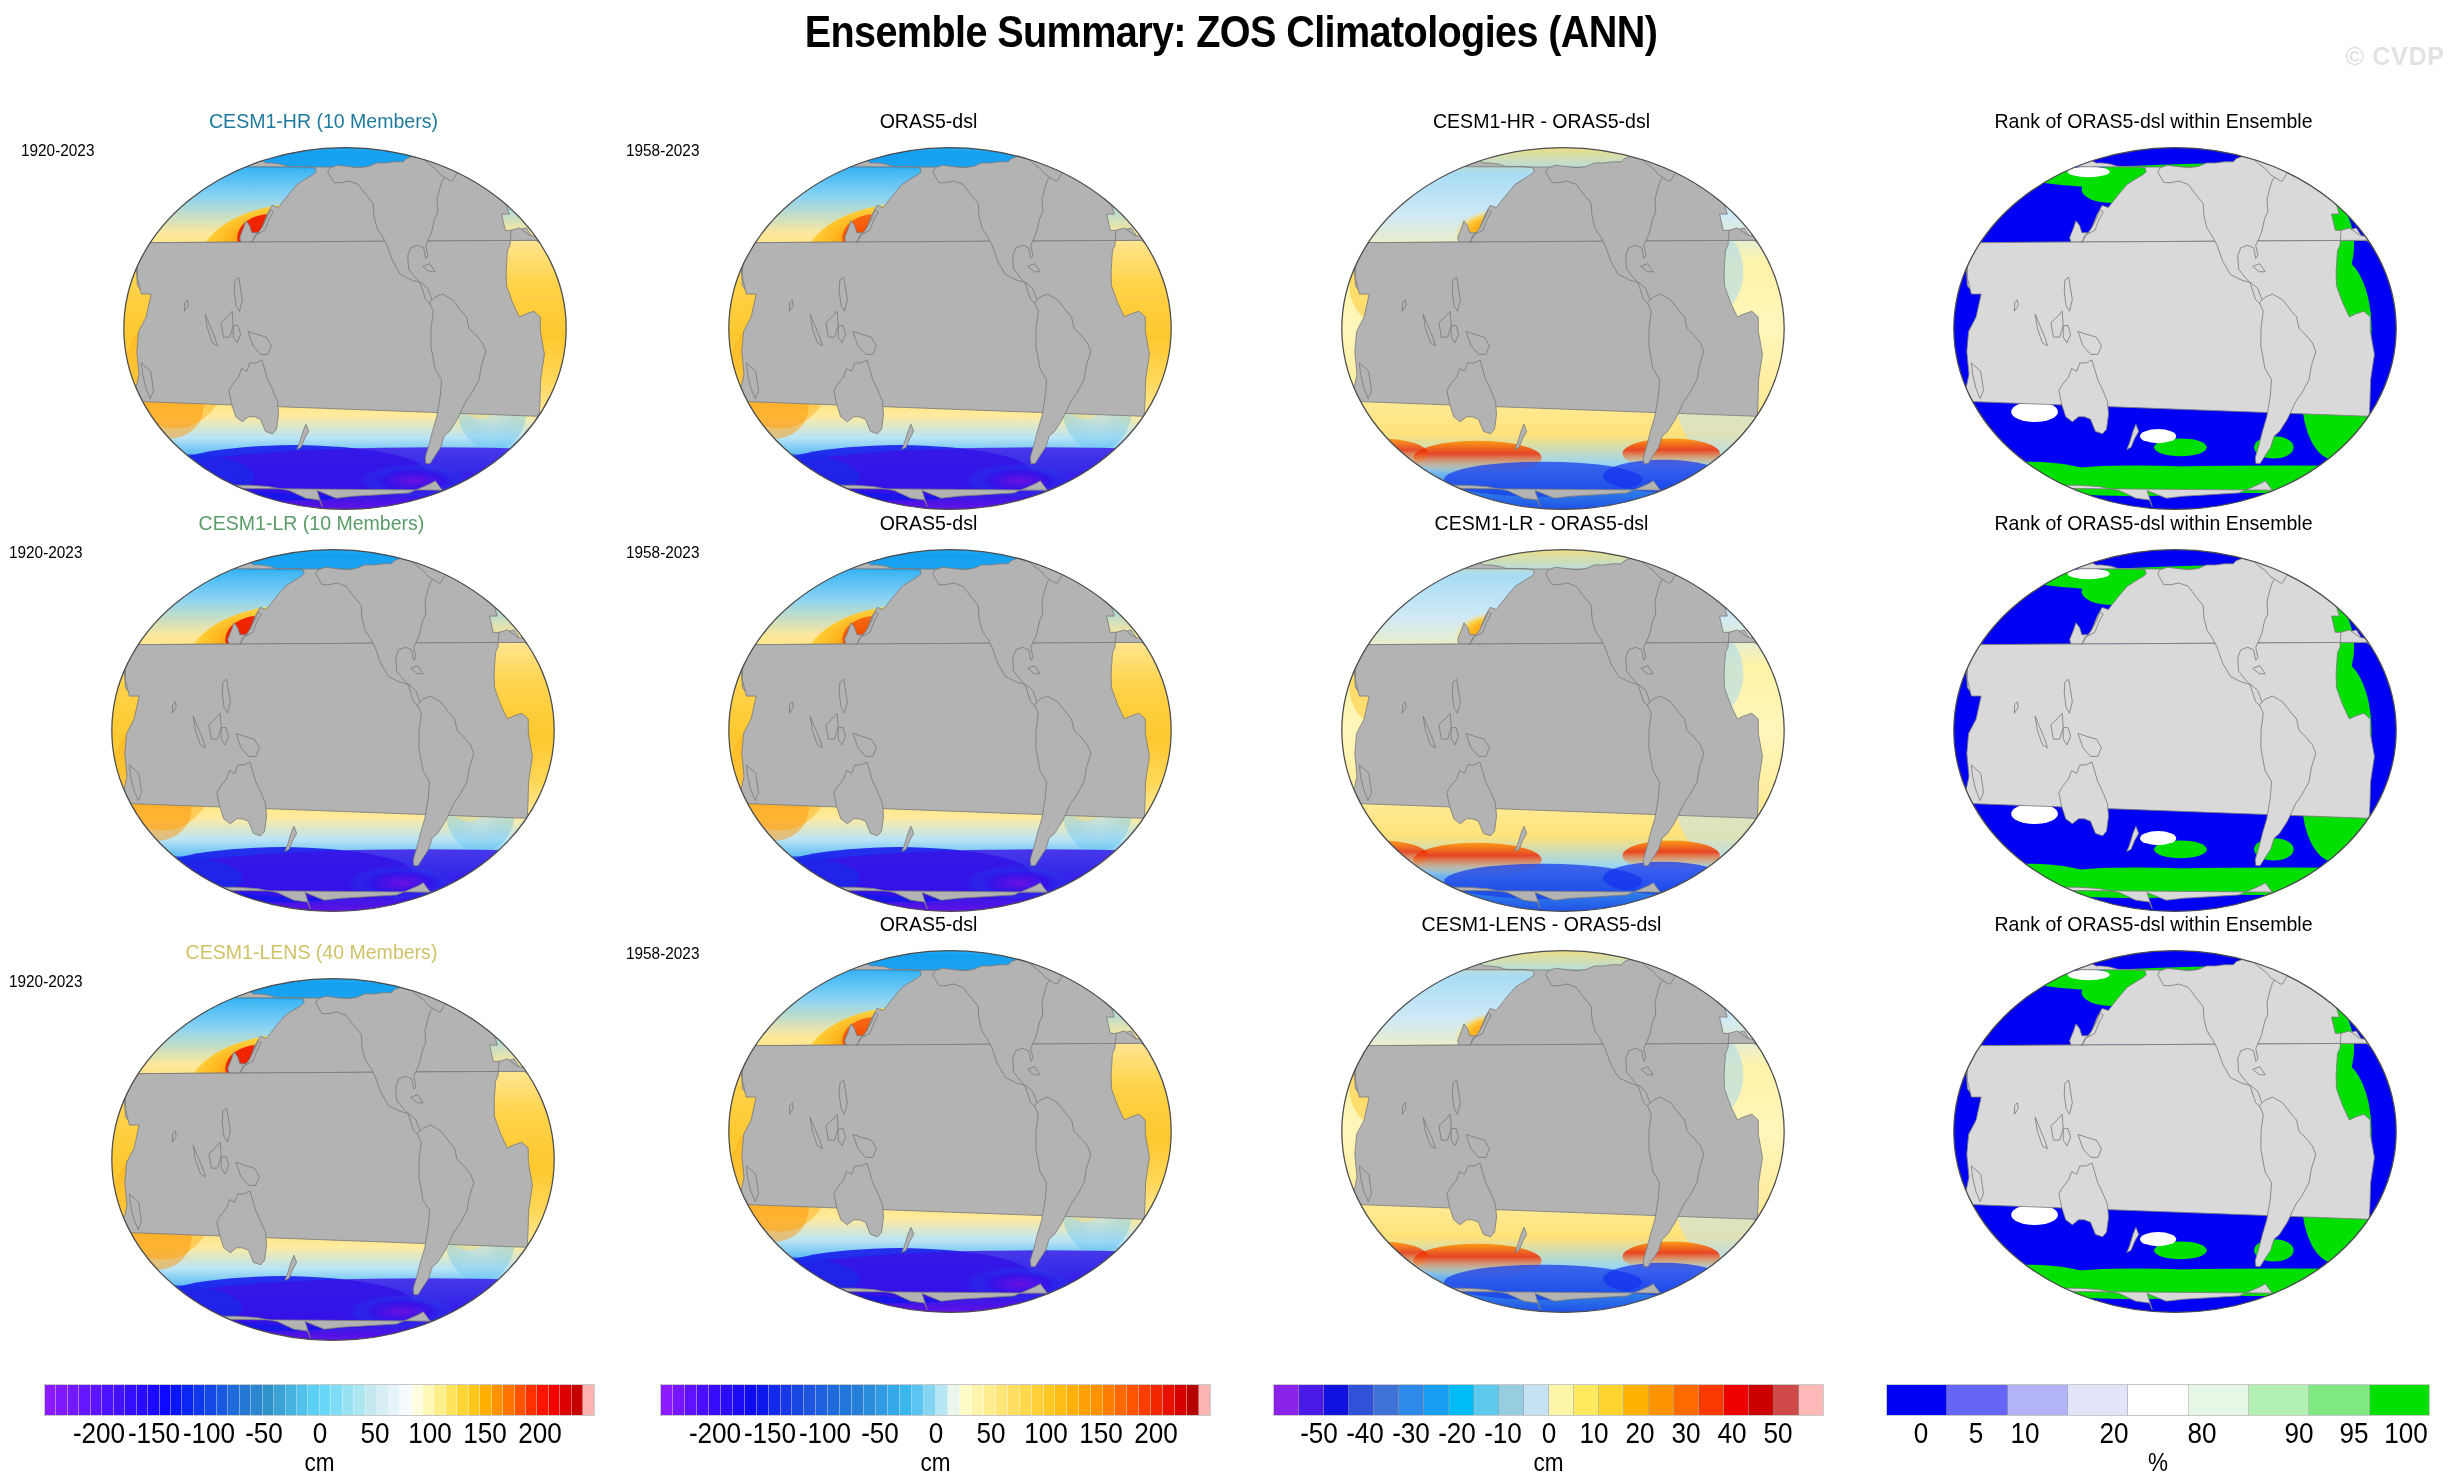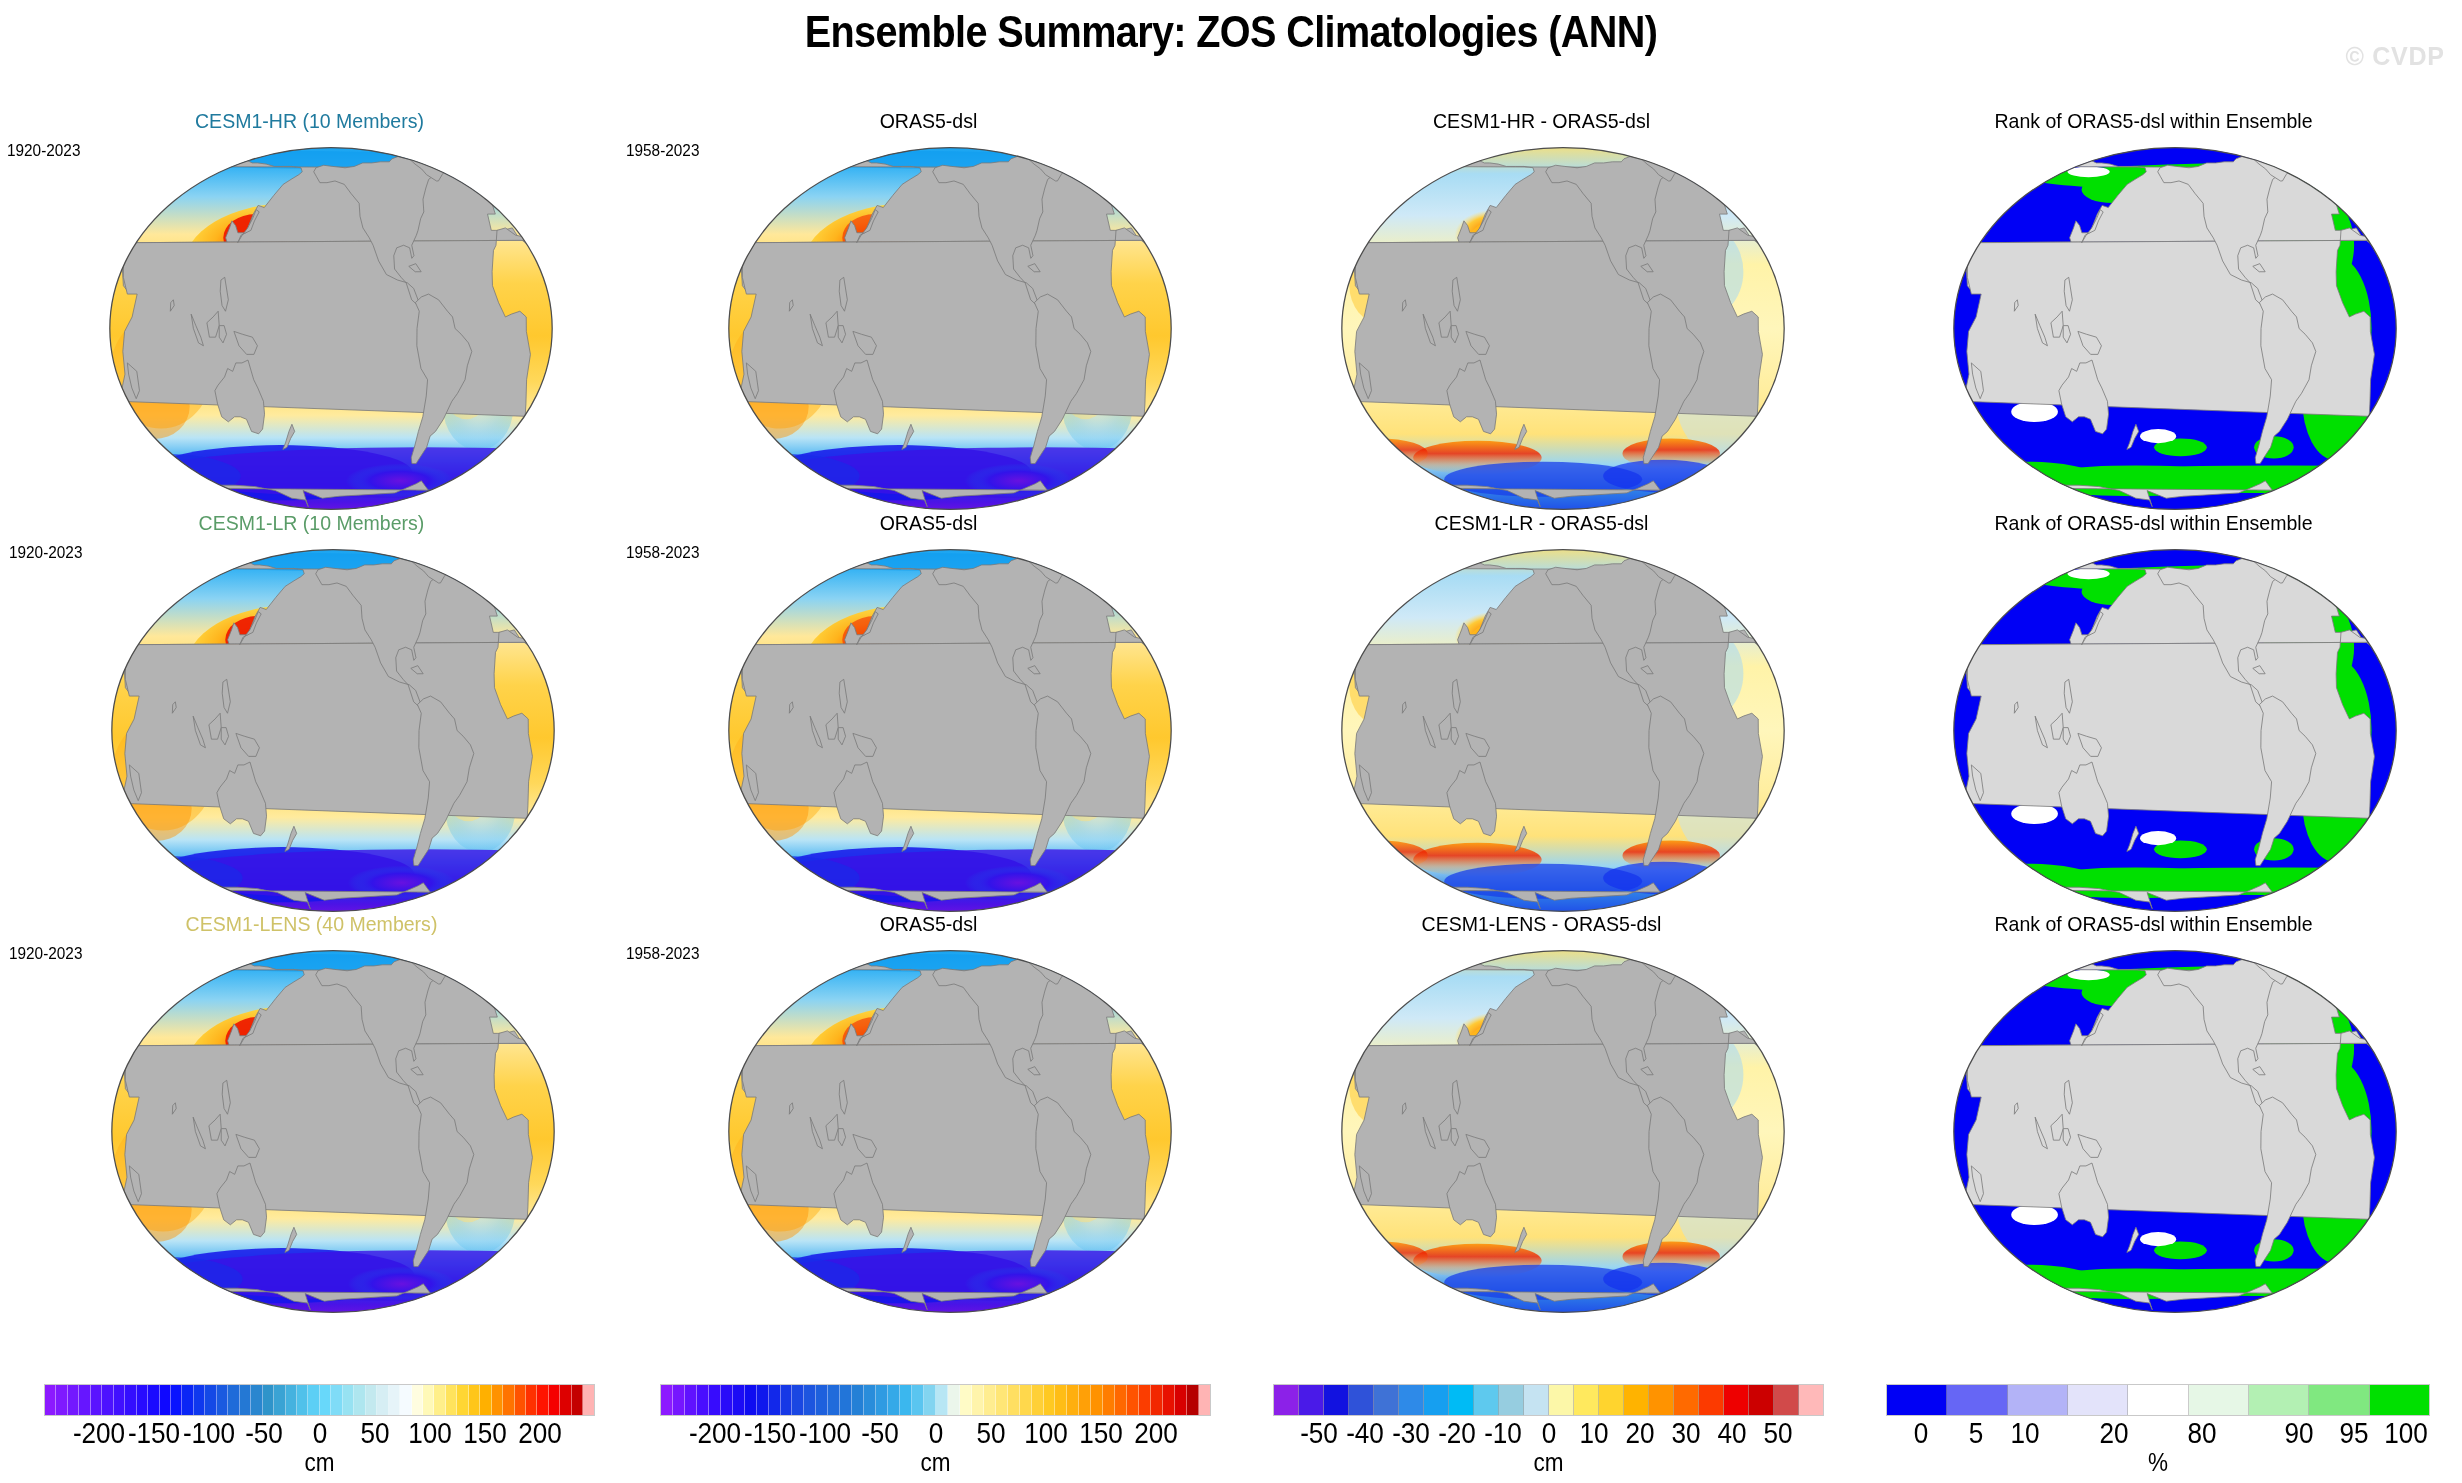--- a/index.html
+++ b/index.html
@@ -59,21 +59,21 @@
 </style>
 </head>
 <body>
 
 <div id="figure">
 
   <div class="fig-title">Ensemble Summary: ZOS Climatologies (ANN)</div>
   <div class="watermark">© CVDP</div>
 
   <div id="panels">
-      <div class="panel" style="left:5px;top:109px;width:609px;height:408px">
+      <div class="panel" style="left:19px;top:109px;width:609px;height:408px">
         <div class="panel-title" style="color:#1f7a9e">CESM1-HR (10 Members)</div>
         <div class="period-label" style="left:1.5px;top:32px">1920-2023</div>
         <div class="map-holder" style="left:36px;top:30.5px;width:580px;height:377px">
           <svg viewBox="0 0 760 600" preserveAspectRatio="xMidYMid meet">
             <defs>
               <radialGradient id="kpr0c0" cx="33%" cy="33%" r="46%">
             <stop offset="0%" stop-color="#ee1c00"></stop>
                 <stop offset="18%" stop-color="#ff7a00"></stop>
             <stop offset="40%" stop-color="#ffb31a"></stop>
                 <stop offset="68%" stop-color="#ffd73f"></stop>
@@ -725,21 +725,21 @@
               <path d="M603.4 29.9L611.3 27.0L614.3 25.7L606.3 25.7L599.0 27.0L603.4 29.9Z" fill="#d9d9d9" stroke="#7a7a7a" stroke-width="1.3" stroke-linejoin="round"></path>
               <path d="M204.8 222.9L210.9 218.5L216.6 254.3L212.1 272.5L206.6 263.4L203.7 240.7L204.8 222.9Z" fill="#d9d9d9" stroke="#7a7a7a" stroke-width="1.3" stroke-linejoin="round"></path>
               <path d="M202.1 295.4L209.9 295.4L213.8 309.2L208.1 322.9L202.1 313.8L202.1 295.4Z" fill="#d9d9d9" stroke="#7a7a7a" stroke-width="1.3" stroke-linejoin="round"></path>
               <path d="M503.8 201.1L514.9 196.8L523.5 209.7L514.0 209.7L503.8 201.1Z" fill="#d9d9d9" stroke="#7a7a7a" stroke-width="1.3" stroke-linejoin="round"></path>
               <path d="M124.3 272.5L130.5 263.4L129.1 254.3L124.9 258.8L124.3 272.5Z" fill="#d9d9d9" stroke="#7a7a7a" stroke-width="1.3" stroke-linejoin="round"></path>
             </g>
             <ellipse cx="380" cy="300" rx="352" ry="288" fill="none" stroke="#4d4d4d" stroke-width="2"></ellipse>
           </svg>
         </div>
       </div>
-      <div class="panel" style="left:7.3px;top:912px;width:609px;height:408px">
+      <div class="panel" style="left:7.3px;top:940px;width:609px;height:408px">
         <div class="panel-title" style="color:#cfc268">CESM1-LENS (40 Members)</div>
         <div class="period-label" style="left:1.5px;top:32px">1920-2023</div>
         <div class="map-holder" style="left:36px;top:30.5px;width:580px;height:377px">
           <svg viewBox="0 0 760 600" preserveAspectRatio="xMidYMid meet">
             <defs>
               <radialGradient id="kpr2c0" cx="33%" cy="33%" r="46%">
             <stop offset="0%" stop-color="#ee1c00"></stop>
                 <stop offset="18%" stop-color="#ff7a00"></stop>
             <stop offset="40%" stop-color="#ffb31a"></stop>
                 <stop offset="68%" stop-color="#ffd73f"></stop>

